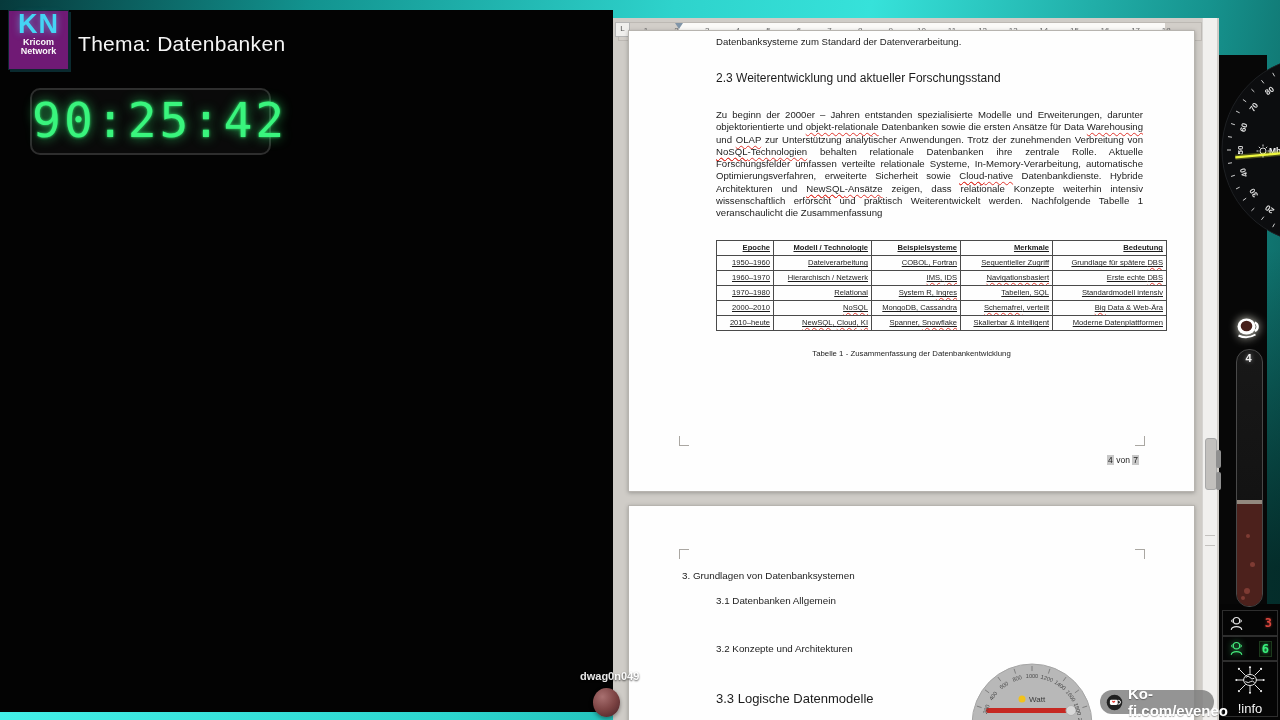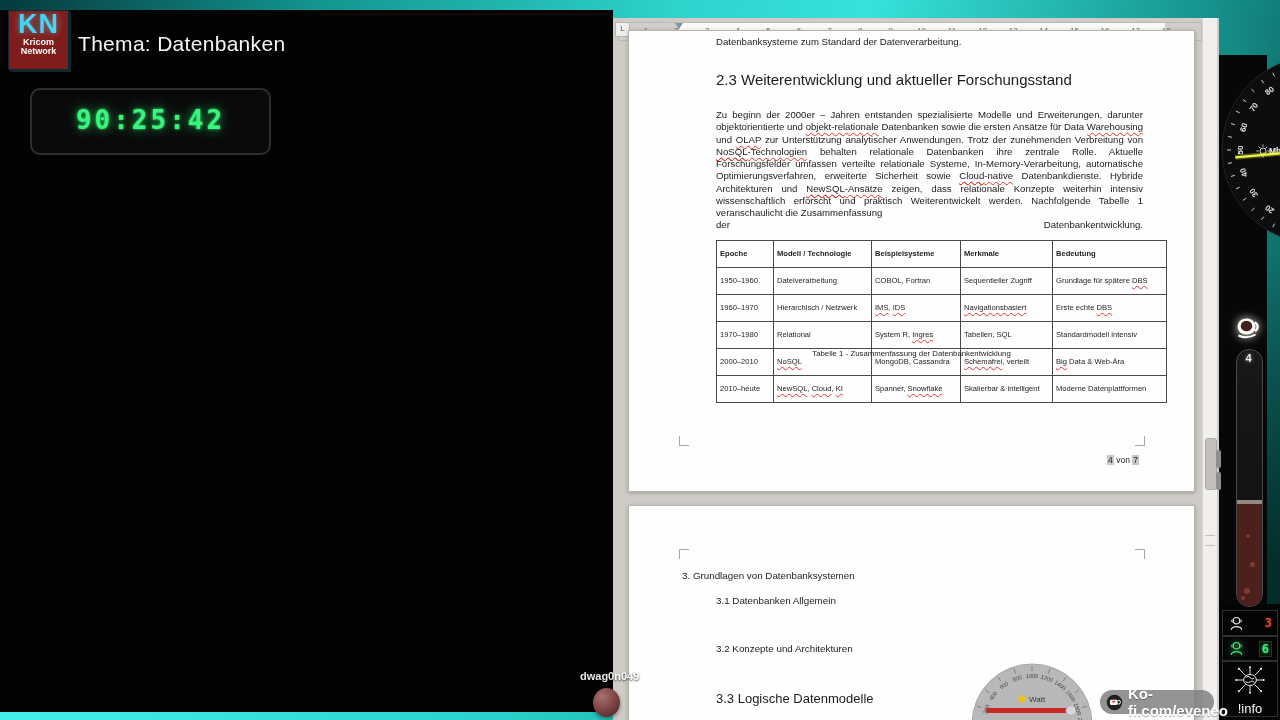--- a/index.html
+++ b/index.html
@@ -6,29 +6,29 @@
   .stage{position:relative;width:1280px;height:720px;overflow:hidden;
     font-family:"Liberation Sans",sans-serif;
     background:linear-gradient(100deg,#06393b 0%,#12938f 22%,#2ed3cc 48%,#36e2da 62%,#16938e 86%,#0a5753 100%);}
   .strip-bottom{position:absolute;left:0;top:711px;width:1280px;height:9px;
     background:linear-gradient(90deg,#43f0e8,#2cd6cf 35%,#18a29c 70%,#0c7a75);}
   .edge-dark{position:absolute;left:1262px;top:250px;width:18px;height:360px;
     background:linear-gradient(180deg,rgba(0,0,0,0),rgba(2,32,30,.8) 88%);pointer-events:none;}
 
   
   .left-panel{position:absolute;left:0;top:10px;width:613px;height:702px;background:#030303;}
-  .kn-badge{position:absolute;left:8px;top:0px;width:59px;height:58px;background:#7f1d1d;
+  .kn-badge{position:absolute;left:8px;top:0px;width:59px;height:58px;background:#701a75;
     border:1px solid #0e2730;box-shadow:2px 2px 0 rgba(30,160,180,.25);text-align:center;}
   .kn{font-size:27px;font-weight:bold;color:#45d4f4;letter-spacing:1px;line-height:.95;margin-top:1px;
     text-shadow:0 0 7px rgba(90,225,255,.55);}
   .kn-sub{font-size:9px;font-weight:bold;color:#fafafa;line-height:1.05;}
   .topic{position:absolute;left:78px;top:22px;font-size:21px;color:#f5f5f5;letter-spacing:.3px;}
   .timer-box{position:absolute;left:30px;top:78px;width:237px;height:63px;background:#0a0a0a;
     border:2px solid #2e2e2e;border-radius:10px;}
-  .timer{font-family:"DejaVu Sans Mono",monospace;font-weight:bold;font-size:26px;color:#39f57d;
+  .timer{font-family:"DejaVu Sans Mono",monospace;font-weight:normal;font-size:48px;color:#39f57d;
     text-align:center;line-height:61px;letter-spacing:3px;
     text-shadow:0 0 12px rgba(46,230,110,.8),0 0 3px #2ee56a;}
   .watermark{position:absolute;left:580px;top:670px;font-size:11px;font-weight:bold;color:#ffffff;
     text-shadow:0 1px 2px rgba(0,0,0,.8);z-index:40;opacity:.9;}
   .ball{position:absolute;left:593px;top:688px;width:27px;height:29px;border-radius:50%;z-index:41;
     background:radial-gradient(circle at 35% 30%,#a87070,#7c4343 50%,#5a2d30 80%,#421d1e);
     box-shadow:0 2px 4px rgba(0,0,0,.4);}
 
   
   .doc-window{position:absolute;left:613px;top:18px;width:606px;height:702px;background:#cfccc7;overflow:hidden;}
@@ -43,29 +43,29 @@
   .ind{position:absolute;width:0;height:0;}
   .ind-l-top{left:56px;top:0;border-left:4px solid transparent;border-right:4px solid transparent;border-top:6px solid #8195a8;}
   .ind-l-bot{left:56px;top:10px;border-left:4px solid transparent;border-right:4px solid transparent;border-bottom:6px solid #8195a8;}
   .ind-r{left:543px;top:10px;border-left:4px solid transparent;border-right:4px solid transparent;border-bottom:6px solid #8195a8;}
 
   .page{position:absolute;left:15px;width:565px;background:#fefefe;border:1px solid #b7b4af;
     box-shadow:0 1px 4px rgba(0,0,0,.25);color:#1c1c1c;}
   .page1{top:12px;height:460px;}
   .page2{top:487px;height:240px;}
   .intro-line{position:absolute;left:87px;top:5px;width:427px;font-size:9.6px;}
-  .h23{position:absolute;left:87px;top:40px;font-size:15px;}
+  .h23{position:absolute;left:87px;top:40px;font-size:12px;}
   .para-wrap{position:absolute;left:87px;top:78px;width:427px;}
   .para{margin:0;font-size:9.6px;line-height:12.25px;text-align:justify;}
   .para-last{display:flex;justify-content:space-between;font-size:9.6px;line-height:12.25px;}
   u.sq{text-decoration-line:underline;text-decoration-style:wavy;text-decoration-color:#e0342b;
     text-decoration-thickness:1px;text-underline-offset:2px;}
   .doc-table{position:absolute;left:87px;top:209px;border-collapse:collapse;table-layout:fixed;width:427px;}
-  .doc-table th,.doc-table td{border:1px solid #4a4a4a;font-size:7.6px;padding:8px 3px;height:10px;
-    line-height:1.2;text-align:left;overflow:hidden;white-space:nowrap;}
+  .doc-table th,.doc-table td{border:1px solid #4a4a4a;font-size:7.6px;padding:2px 3px;height:10px;
+    line-height:1.2;text-align:right;overflow:hidden;white-space:nowrap;text-decoration:underline;}
   .doc-table th{font-weight:bold;}
   .doc-table th:nth-child(1){width:50px;} .doc-table th:nth-child(2){width:91px;}
   .doc-table th:nth-child(3){width:82px;} .doc-table th:nth-child(4){width:85px;}
   .doc-table th:nth-child(5){width:107px;}
   .caption{position:absolute;left:0;top:318px;width:100%;text-align:center;font-size:7.8px;color:#222;}
   .cmark{position:absolute;width:9px;height:9px;}
   .cm-bl{border-left:1px solid #aaa7a2;border-bottom:1px solid #aaa7a2;left:50px;top:405px;}
   .cm-br{border-right:1px solid #aaa7a2;border-bottom:1px solid #aaa7a2;left:506px;top:405px;}
   .cm-tl{border-left:1px solid #aaa7a2;border-top:1px solid #aaa7a2;left:50px;top:43px;}
   .cm-tr{border-right:1px solid #aaa7a2;border-top:1px solid #aaa7a2;left:506px;top:43px;}
@@ -170,24 +170,20 @@
       <div class="ind ind-l-bot"></div>
       <div class="ind ind-r"></div>
     </div>
     <div class="tabsel">L</div>
 
     <div class="page page1">
       <div class="intro-line">Datenbanksysteme zum Standard der Datenverarbeitung.</div>
       <div class="h23">2.3 Weiterentwicklung und aktueller Forschungsstand</div>
       <div class="para-wrap">
         <p class="para">Zu beginn der 2000er – Jahren entstanden spezialisierte Modelle und Erweiterungen, darunter objektorientierte und <u class="sq">objekt-relationale</u> Datenbanken sowie die ersten Ansätze für Data <u class="sq">Warehousing</u> und <u class="sq">OLAP</u> zur Unterstützung analytischer Anwendungen. Trotz der zunehmenden Verbreitung von <u class="sq"><u class="sq">NoSQL</u>-Technologien</u> behalten relationale Datenbanken ihre zentrale Rolle. Aktuelle Forschungsfelder umfassen verteilte relationale Systeme, In-Memory-Verarbeitung, automatische Optimierungsverfahren, erweiterte Sicherheit sowie <u class="sq"><u class="sq">Cloud</u>-native</u> Datenbankdienste. Hybride Architekturen und <u class="sq"><u class="sq">NewSQL</u>-Ansätze</u> zeigen, dass relationale Konzepte weiterhin intensiv wissenschaftlich erforscht und praktisch Weiterentwickelt werden. Nachfolgende Tabelle 1 veranschaulicht die Zusammenfassung</p>
-        <div class="para-last">
-          <span>der</span>
-          <span>Datenbankentwicklung.</span>
-        </div>
       </div>
       <table class="doc-table">
         <thead>
             <tr>
               <th>Epoche</th>
               <th>Modell / Technologie</th>
               <th>Beispielsysteme</th>
               <th>Merkmale</th>
               <th>Bedeutung</th>
             </tr>

